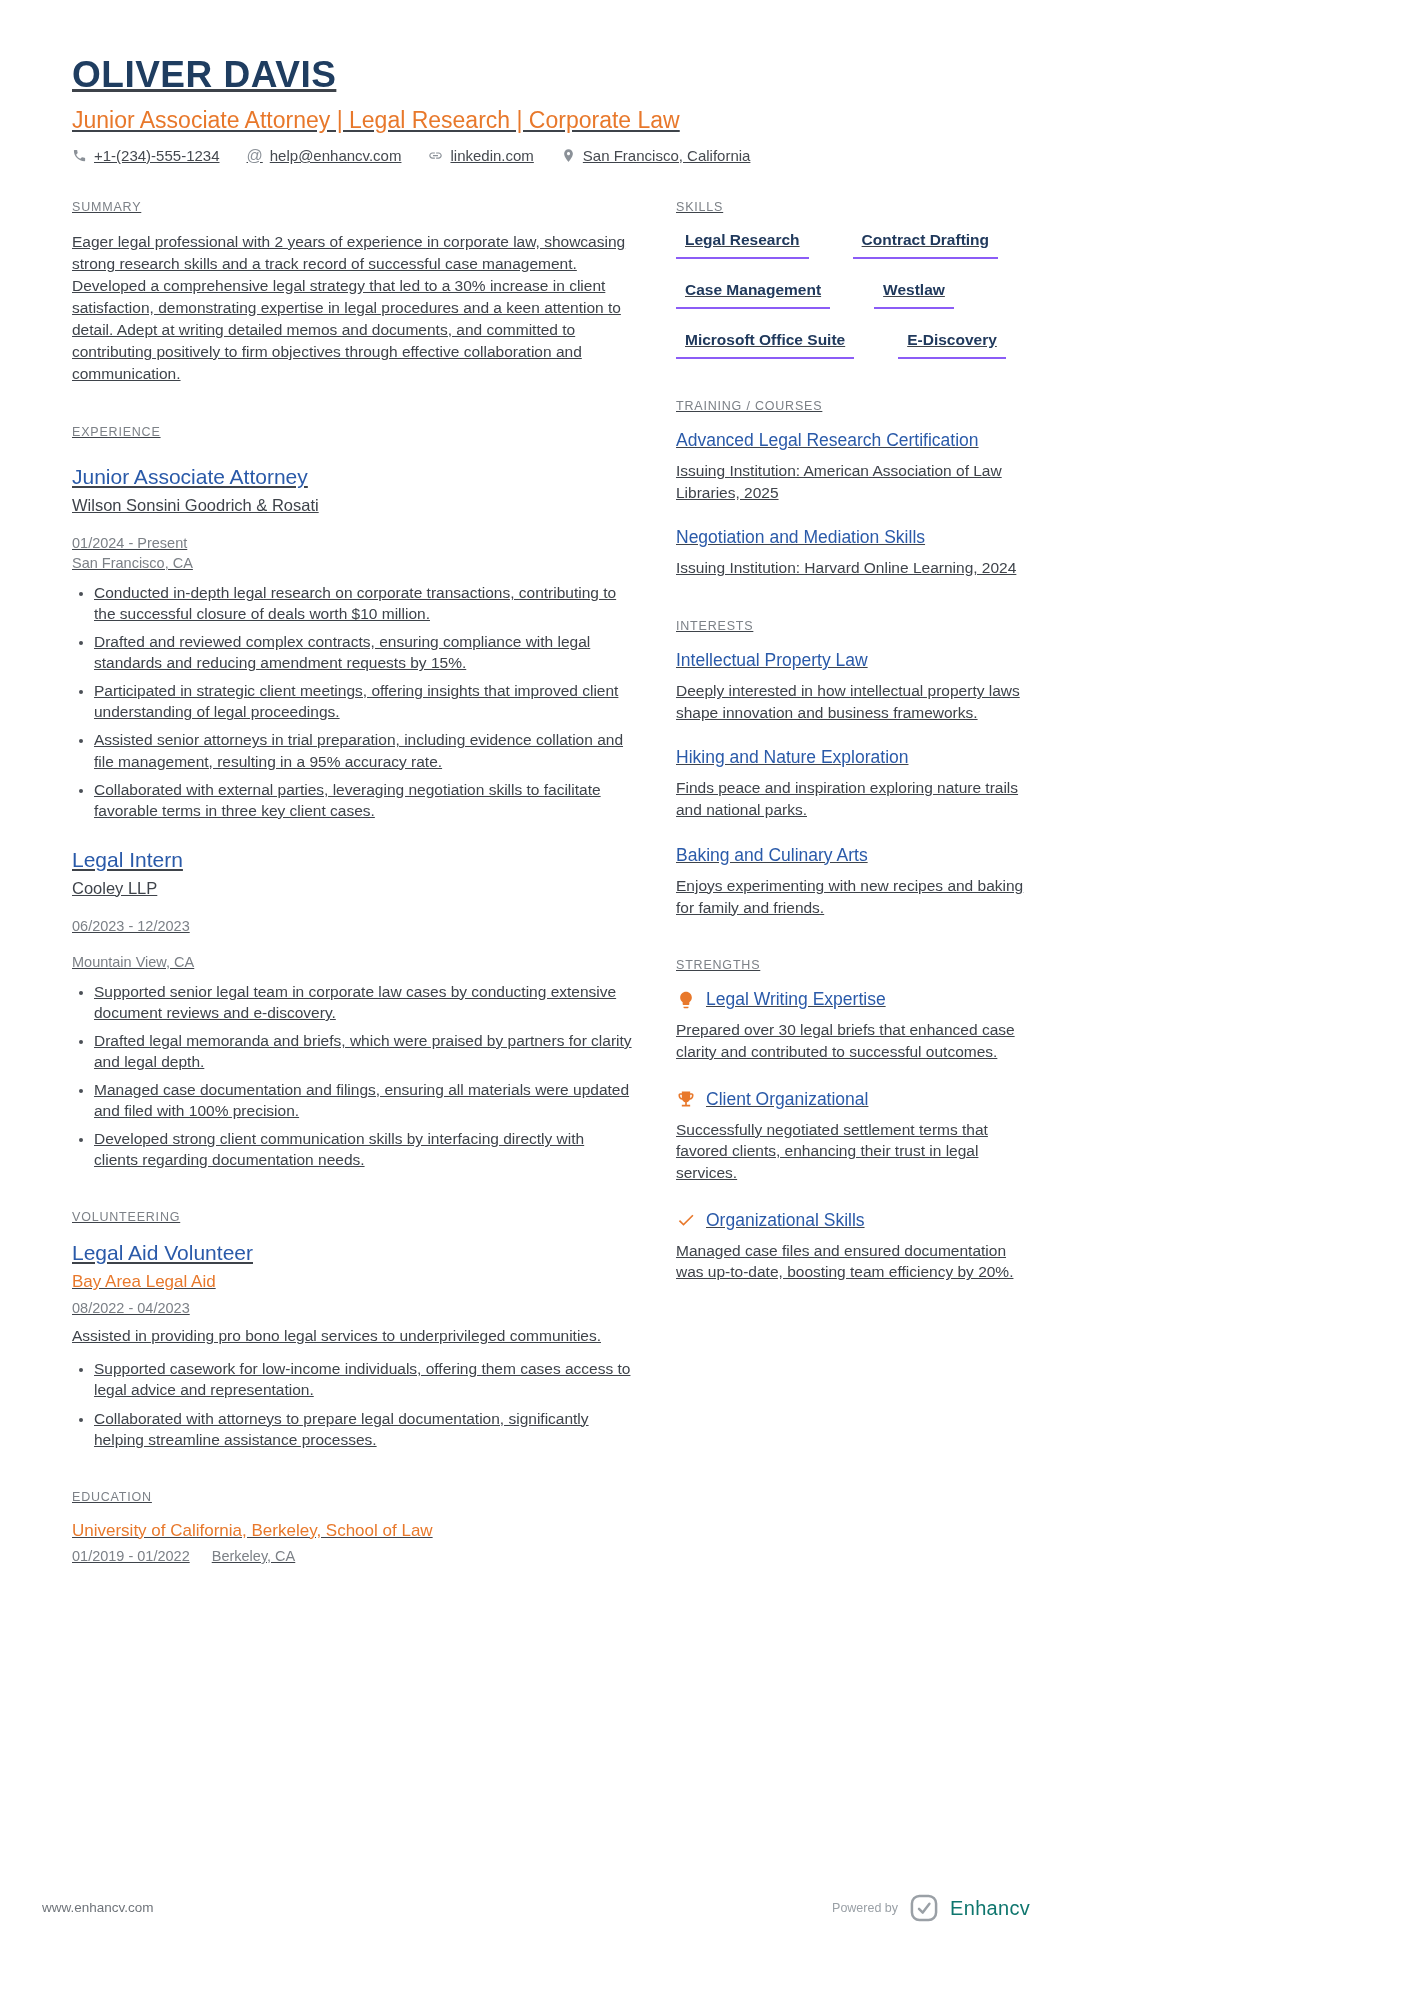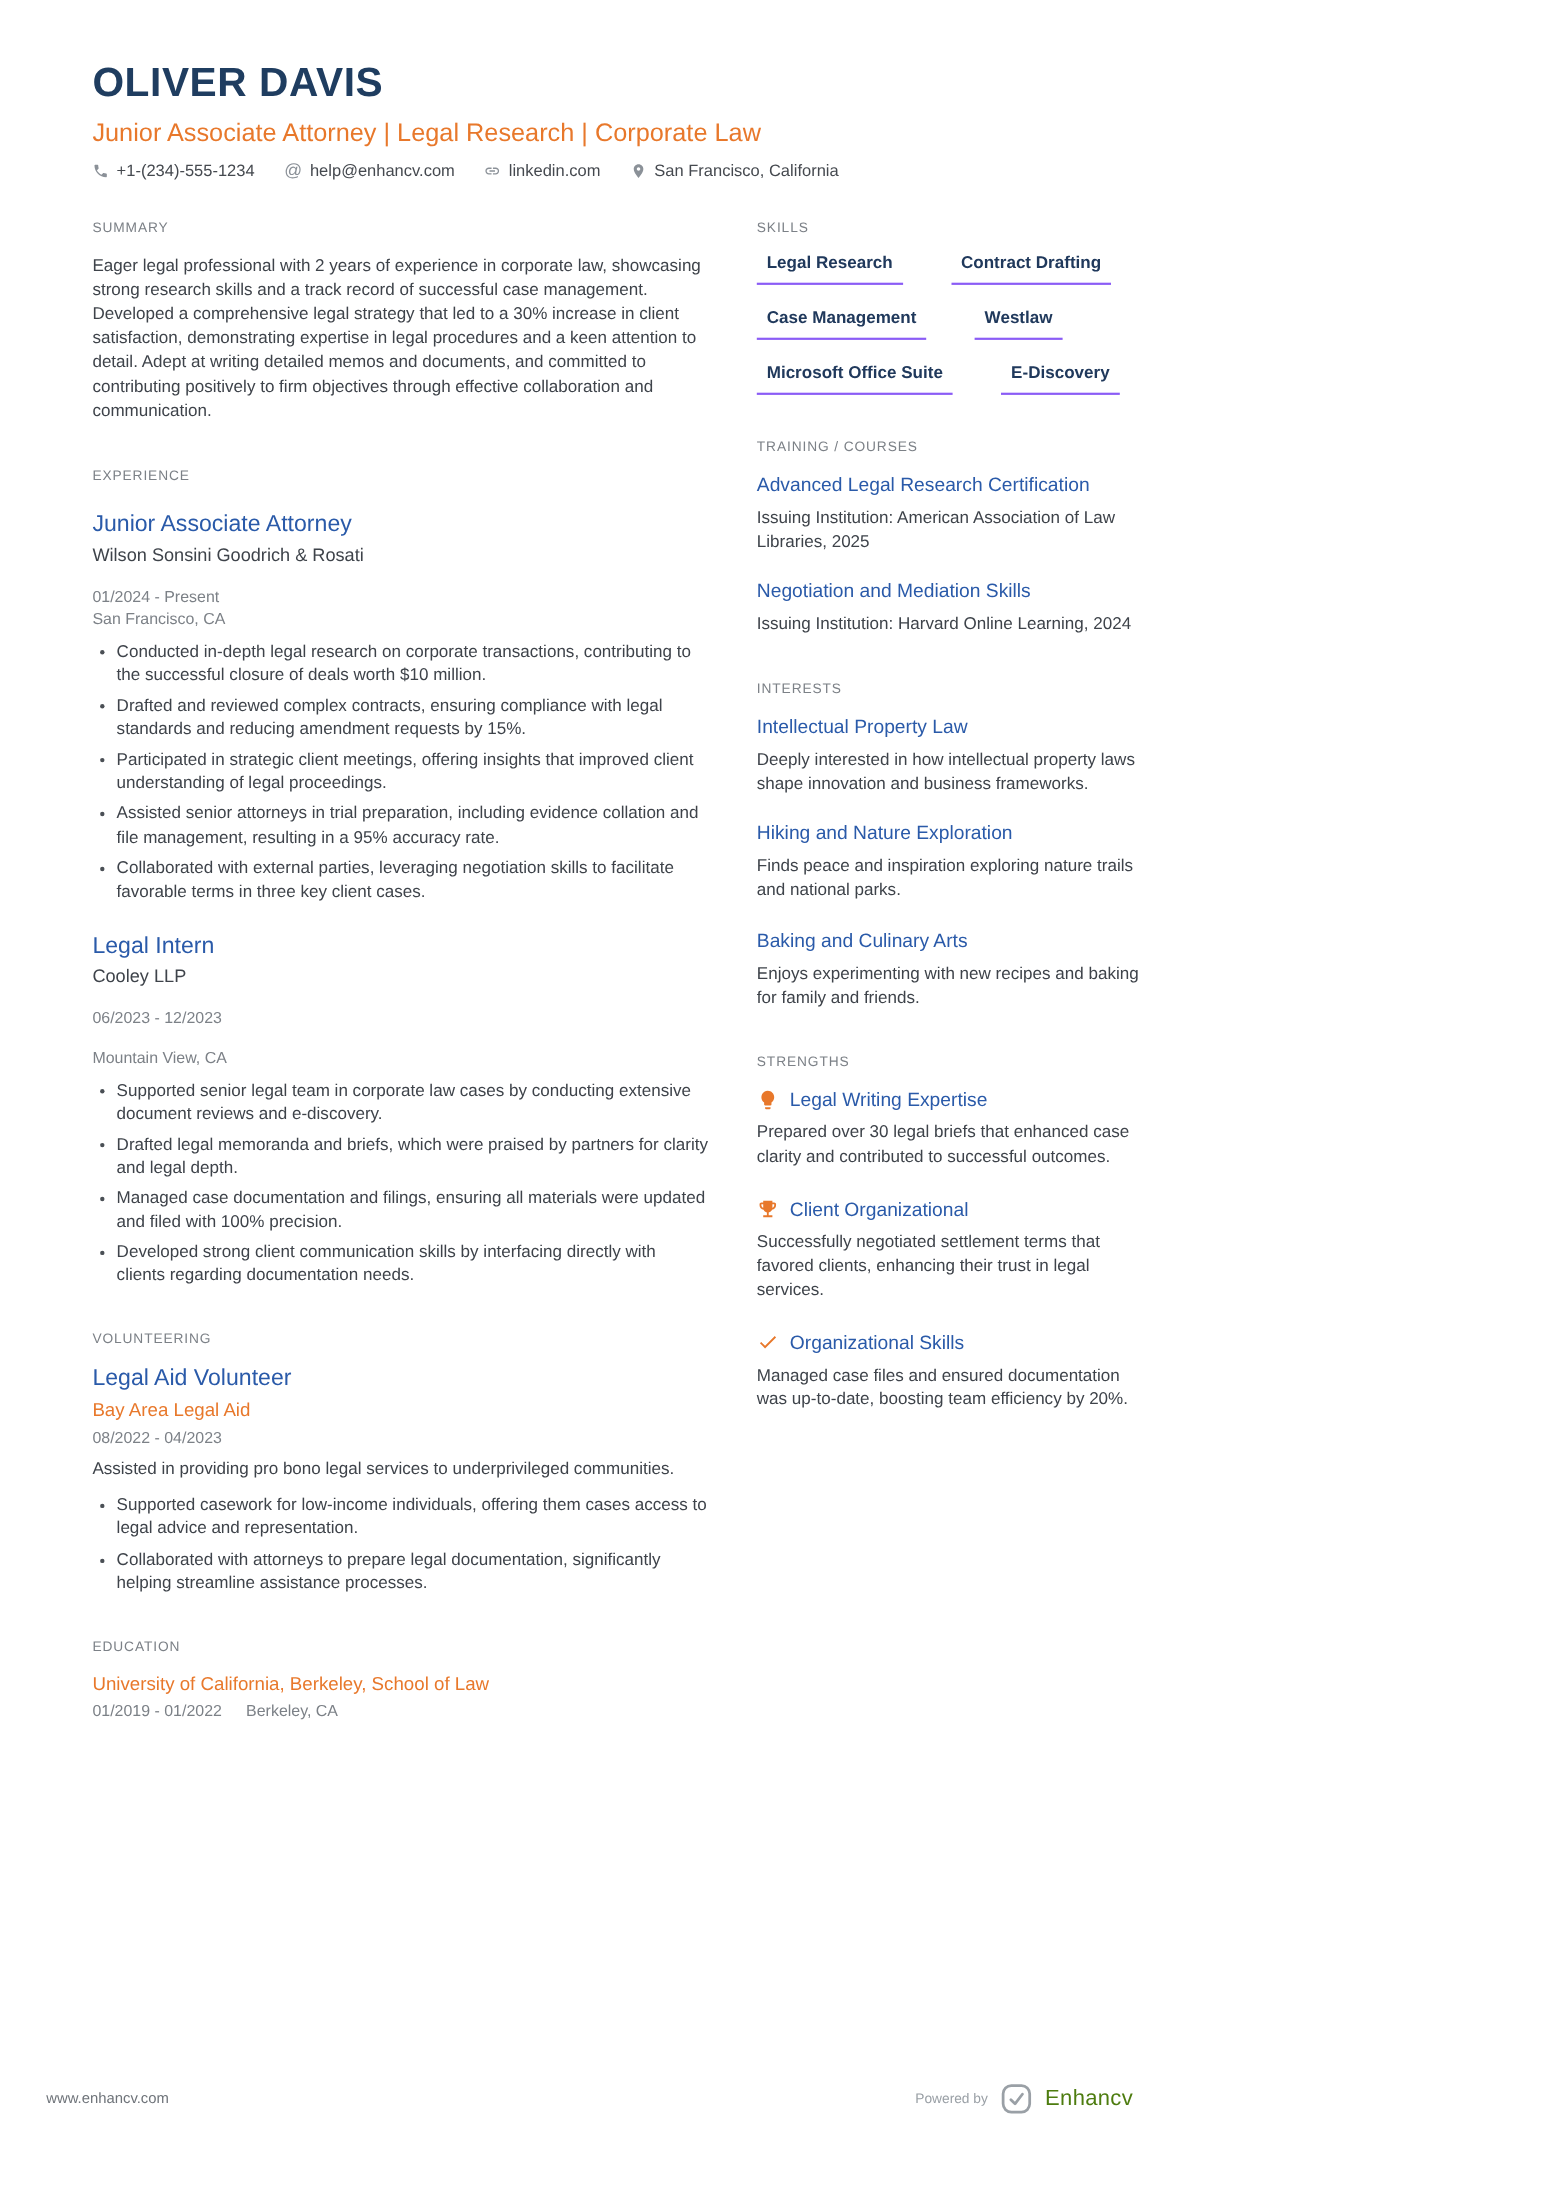--- a/index.html
+++ b/index.html
@@ -1,19 +1,19 @@
 <!DOCTYPE html>
 <html><head>
 <meta charset="utf-8">
 <style>
   * { margin:0; padding:0; box-sizing:border-box; }
   html,body { background:#ffffff; }
   body { font-family:"Liberation Sans", sans-serif; color:#3e434a; }
   .page { position:relative; width:1410px; height:1995px; background:#ffffff; overflow:hidden; }
-  .content { position:absolute; left:84px; top:54px; width:963px; }
+  .content { position:absolute; left:72px; top:54px; width:963px;text-decoration:underline; }
 
   
   .name { font-size:37px; font-weight:700; color:#1f3d60; letter-spacing:0.5px; }
   .headline { font-size:23px; color:#e8782b; margin-top:11px; }
   .contact-row { display:flex; align-items:center; gap:27px; margin-top:13px; font-size:15px; color:#45494f; }
   .contact-item { display:flex; align-items:center; gap:7px; }
   .cicon svg { width:15px; height:15px; fill:#8b9198; display:block; }
   .cicon.at { font-size:16px; color:#8b9198; line-height:1; }
   .contact-item.linklike { cursor:pointer; }
 
@@ -58,21 +58,21 @@
   .strength:last-child { margin-bottom:0; }
   .strength-head { display:flex; align-items:center; gap:10px; margin-bottom:9px; }
   .sicon svg { width:20px; height:20px; fill:#e8782b; display:block; }
   .strength-title { font-size:17.5px; color:#2a5aa9; }
 
   
   .footer-left { position:absolute; left:42px; bottom:80px; font-size:13.5px; color:#6f747a; cursor:pointer; }
   .footer-right { position:absolute; right:380px; bottom:72px; display:flex; align-items:center; gap:11px; }
   .powered { font-size:12.5px; color:#9aa0a6; }
   .brand-logo svg { display:block; }
-  .brand-name { font-size:20px; font-weight:500; color:#4d7c0f; letter-spacing:0.3px; }
+  .brand-name { font-size:20px; font-weight:500; color:#0f766e; letter-spacing:0.3px; }
 </style>
 </head>
 <body>
 
 <div class="page">
   <div class="content">
 
     <header>
       <h1 class="name">OLIVER DAVIS</h1>
       <div class="headline">Junior Associate Attorney | Legal Research | Corporate Law</div>

